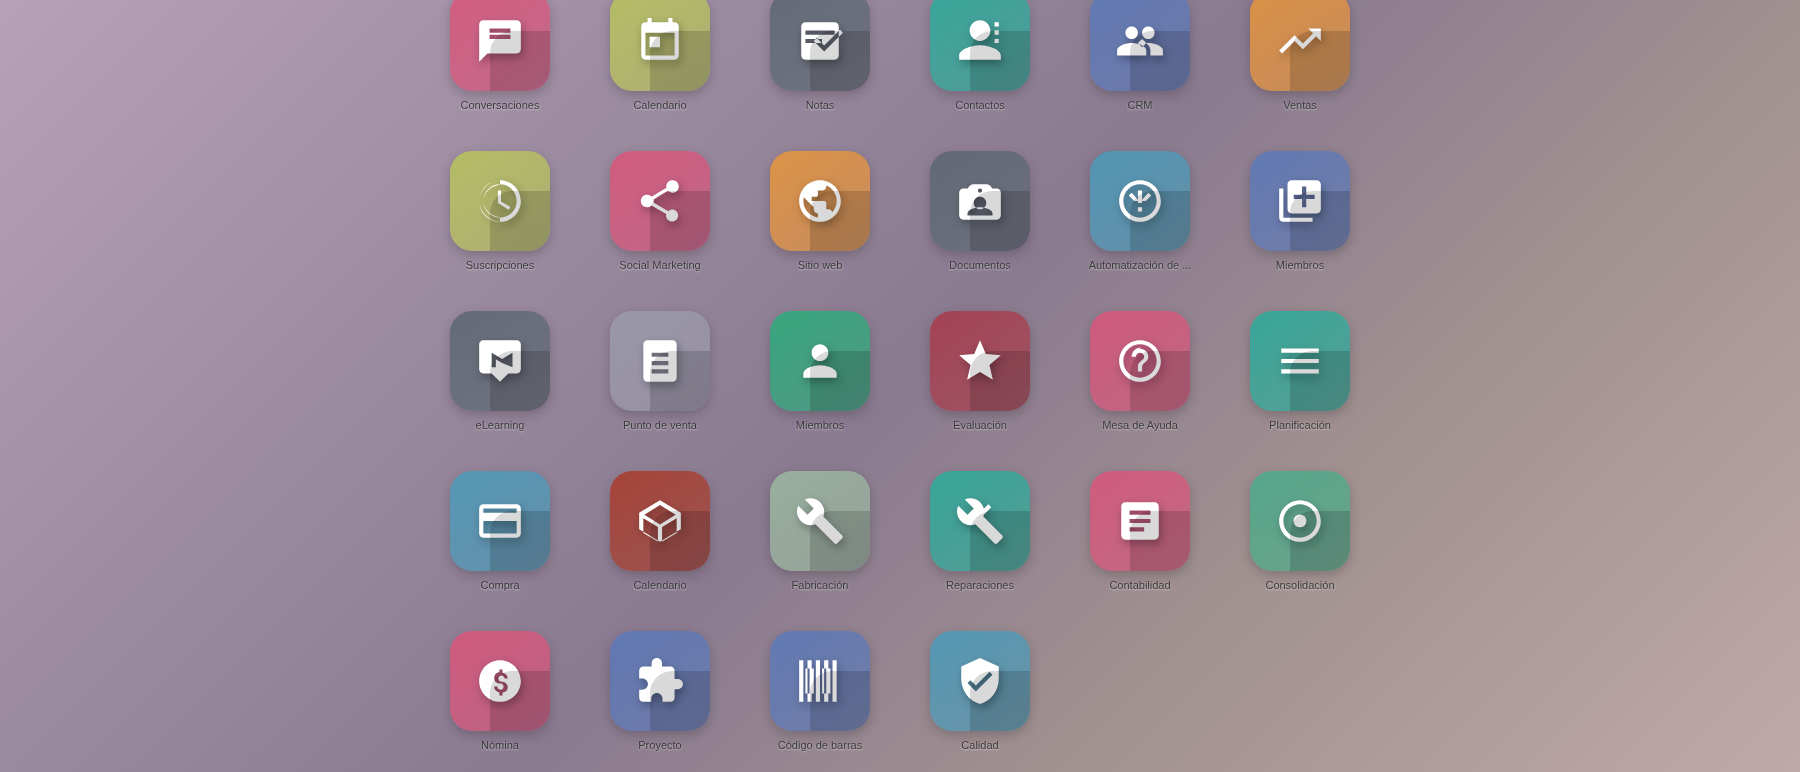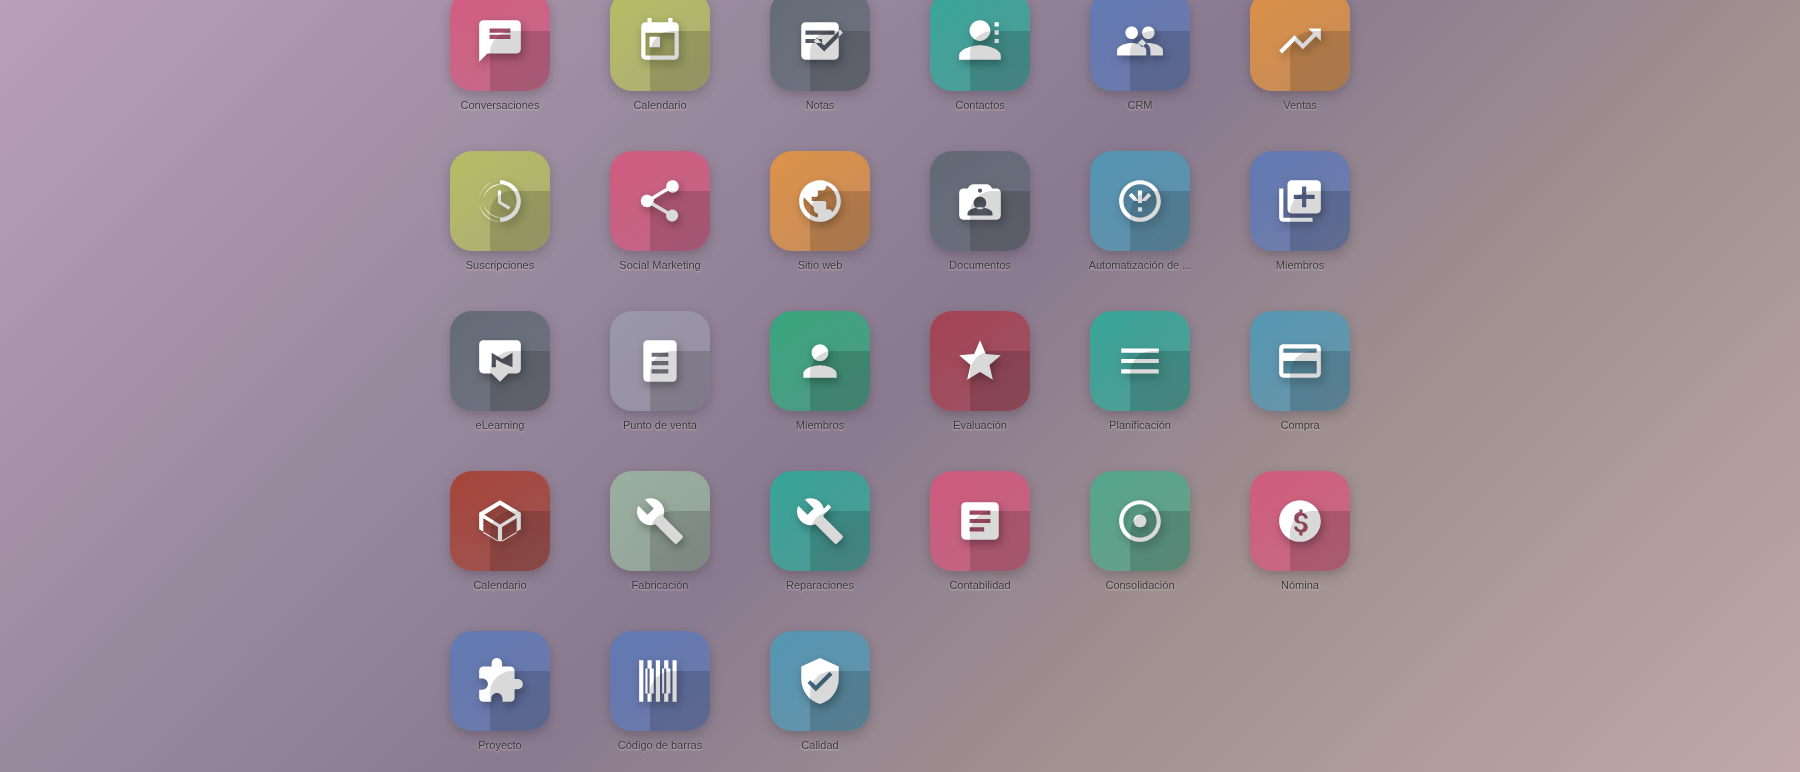--- a/index.html
+++ b/index.html
@@ -191,20 +191,28 @@
     </div>
     <div class="app-item">
       <div class="app-icon" style="background: linear-gradient(145deg, rgba(168, 58, 74, 0.867), rgba(168, 58, 74, 0.6));">
         <svg viewBox="0 0 24 24">
           <path d="M12 17.27L18.18 21l-1.64-7.03L22 9.24l-7.19-.61L12 2 9.19 8.63 2 9.24l5.46 4.73L5.82 21z"></path>
         </svg>
       </div>
       <span class="app-label">Evaluación</span>
     </div>
     <div class="app-item">
+      <div class="app-icon" style="background: linear-gradient(145deg, rgba(217, 84, 122, 0.867), rgba(217, 84, 122, 0.6));">
+        <svg viewBox="0 0 24 24">
+          <path d="M12 2C6.5 2 2 6.5 2 12s4.5 10 10 10 10-4.5 10-10S17.5 2 12 2zm0 18c-4.4 0-8-3.6-8-8s3.6-8 8-8 8 3.6 8 8-3.6 8-8 8zm-1-5h2v2h-2zm1.5-9.5C10 5.5 8 7.5 8 10h2c0-1.1.9-2 2-2s2 .9 2 2c0 2-3 1.8-3 5h2c0-2.2 3-2.5 3-5 0-2.2-1.8-4-4.5-4z"></path>
+        </svg>
+      </div>
+      <span class="app-label">Mesa de Ayuda</span>
+    </div>
+    <div class="app-item">
       <div class="app-icon" style="background: linear-gradient(145deg, rgba(42, 171, 154, 0.867), rgba(42, 171, 154, 0.6));">
         <svg viewBox="0 0 24 24">
           <path d="M3 18h18v-2H3v2zm0-5h18v-2H3v2zm0-7v2h18V6H3zM19 11H5v2h14v-2zm0-5H5v2h14V6z"></path>
         </svg>
       </div>
       <span class="app-label">Planificación</span>
     </div>
     <div class="app-item">
       <div class="app-icon" style="background: linear-gradient(145deg, rgba(74, 154, 184, 0.867), rgba(74, 154, 184, 0.6));">
         <svg viewBox="0 0 24 24">

